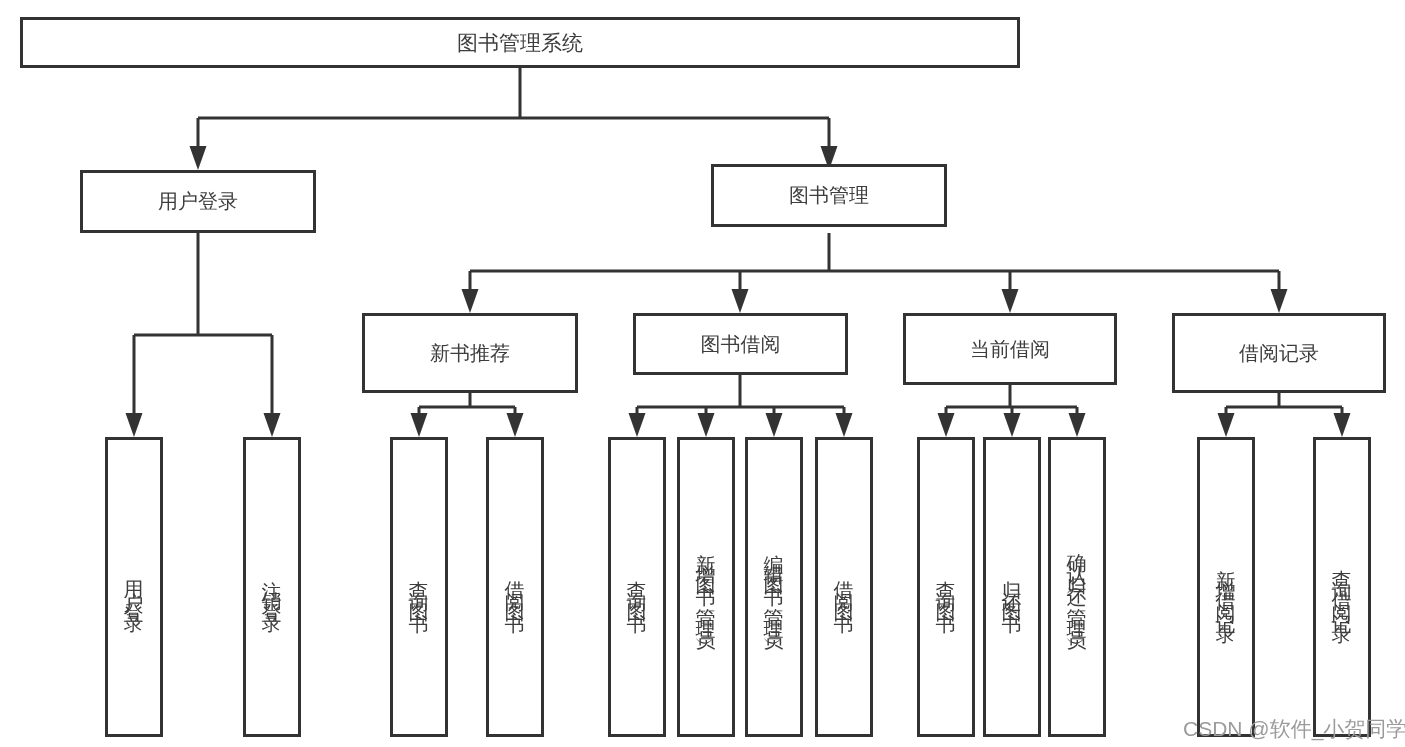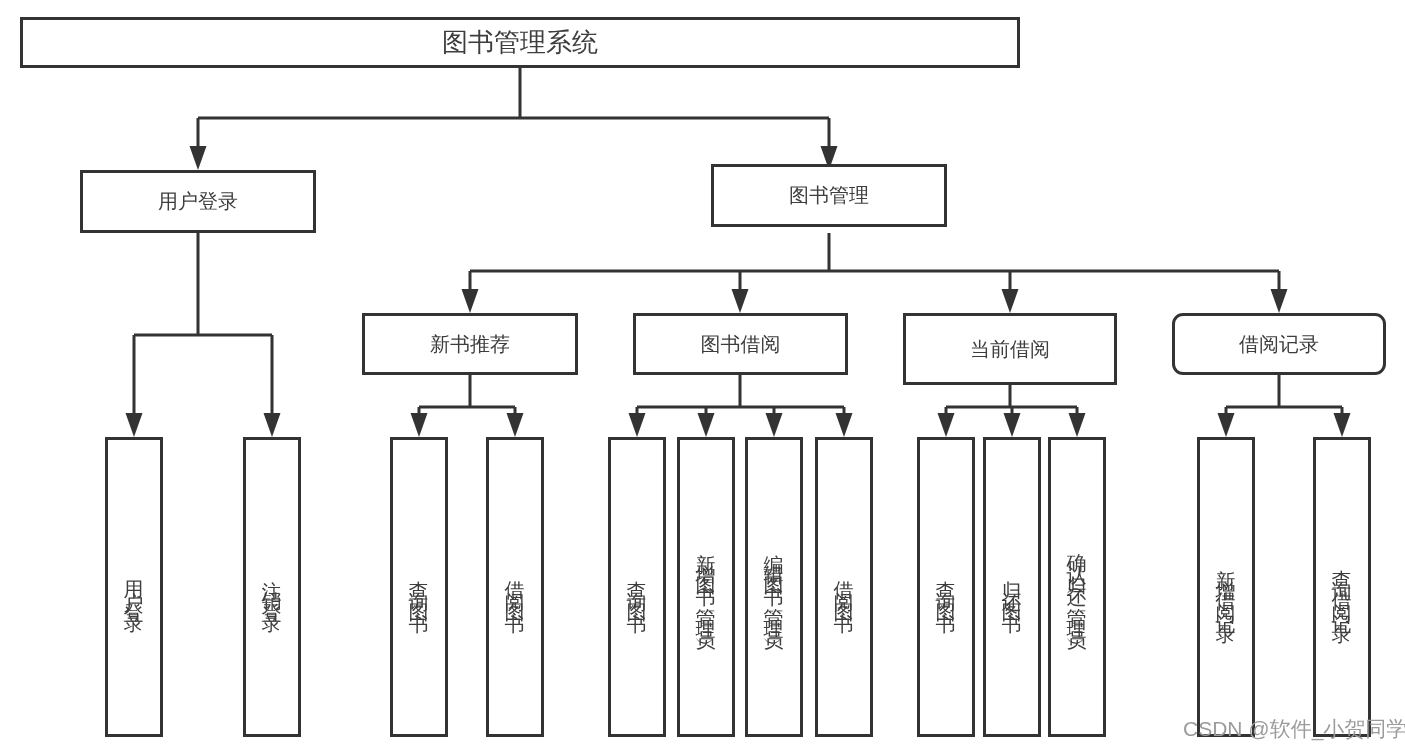--- a/index.html
+++ b/index.html
@@ -39,21 +39,21 @@
     position:absolute;
     box-sizing:border-box;
     border:3px solid var(--border);
     background:var(--background);
     color:var(--text);
     display:flex;
     align-items:center;
     justify-content:center;
     z-index:1;
   }
-  .box.root{font-size:26px;font-family:Liberation Serif, serif;}
+  .box.root{font-size:21px;font-family:Liberation Serif, serif;}
   .box.lvl2{font-size:20px;}
   .box.lvl3{font-size:20px;}
   .leaf{
     position:absolute;
     box-sizing:border-box;
     border:3px solid var(--border);
     background:var(--background);
     color:var(--text);
     top:437px;
     width:58px;
@@ -123,24 +123,24 @@
     <path class="head" d="M1068.5,413 L1085.5,413 L1077,437 Z"></path>
     <path class="head" d="M1217.5,413 L1234.5,413 L1226,437 Z"></path>
     <path class="head" d="M1333.5,413 L1350.5,413 L1342,437 Z"></path>
   </svg>
 
   <div class="box root" style="left:20px;top:17px;width:1000px;height:51px;">图书管理系统</div>
 
   <div class="box lvl2" style="left:80px;top:170px;width:236px;height:63px;">用户登录</div>
   <div class="box lvl2" style="left:711px;top:164px;width:236px;height:63px;">图书管理</div>
 
-  <div class="box lvl3" style="left:362px;top:313px;width:216px;height:62px;">新书推荐</div>
+  <div class="box lvl3" style="left:362px;top:313px;width:216px;height:80px;">新书推荐</div>
   <div class="box lvl3" style="left:633px;top:313px;width:215px;height:62px;">图书借阅</div>
   <div class="box lvl3" style="left:903px;top:313px;width:214px;height:72px;">当前借阅</div>
-  <div class="box lvl3" style="left:1172px;top:313px;width:214px;height:62px;border-radius:11px;">借阅记录</div>
+  <div class="box lvl3" style="left:1172px;top:313px;width:214px;height:80px;">借阅记录</div>
 
   <div class="leaf" style="left:105px;">
     <span>用户登录</span>
   </div>
   <div class="leaf" style="left:243px;">
     <span>注销登录</span>
   </div>
 
   <div class="leaf" style="left:390px;">
     <span>查询图书</span>

